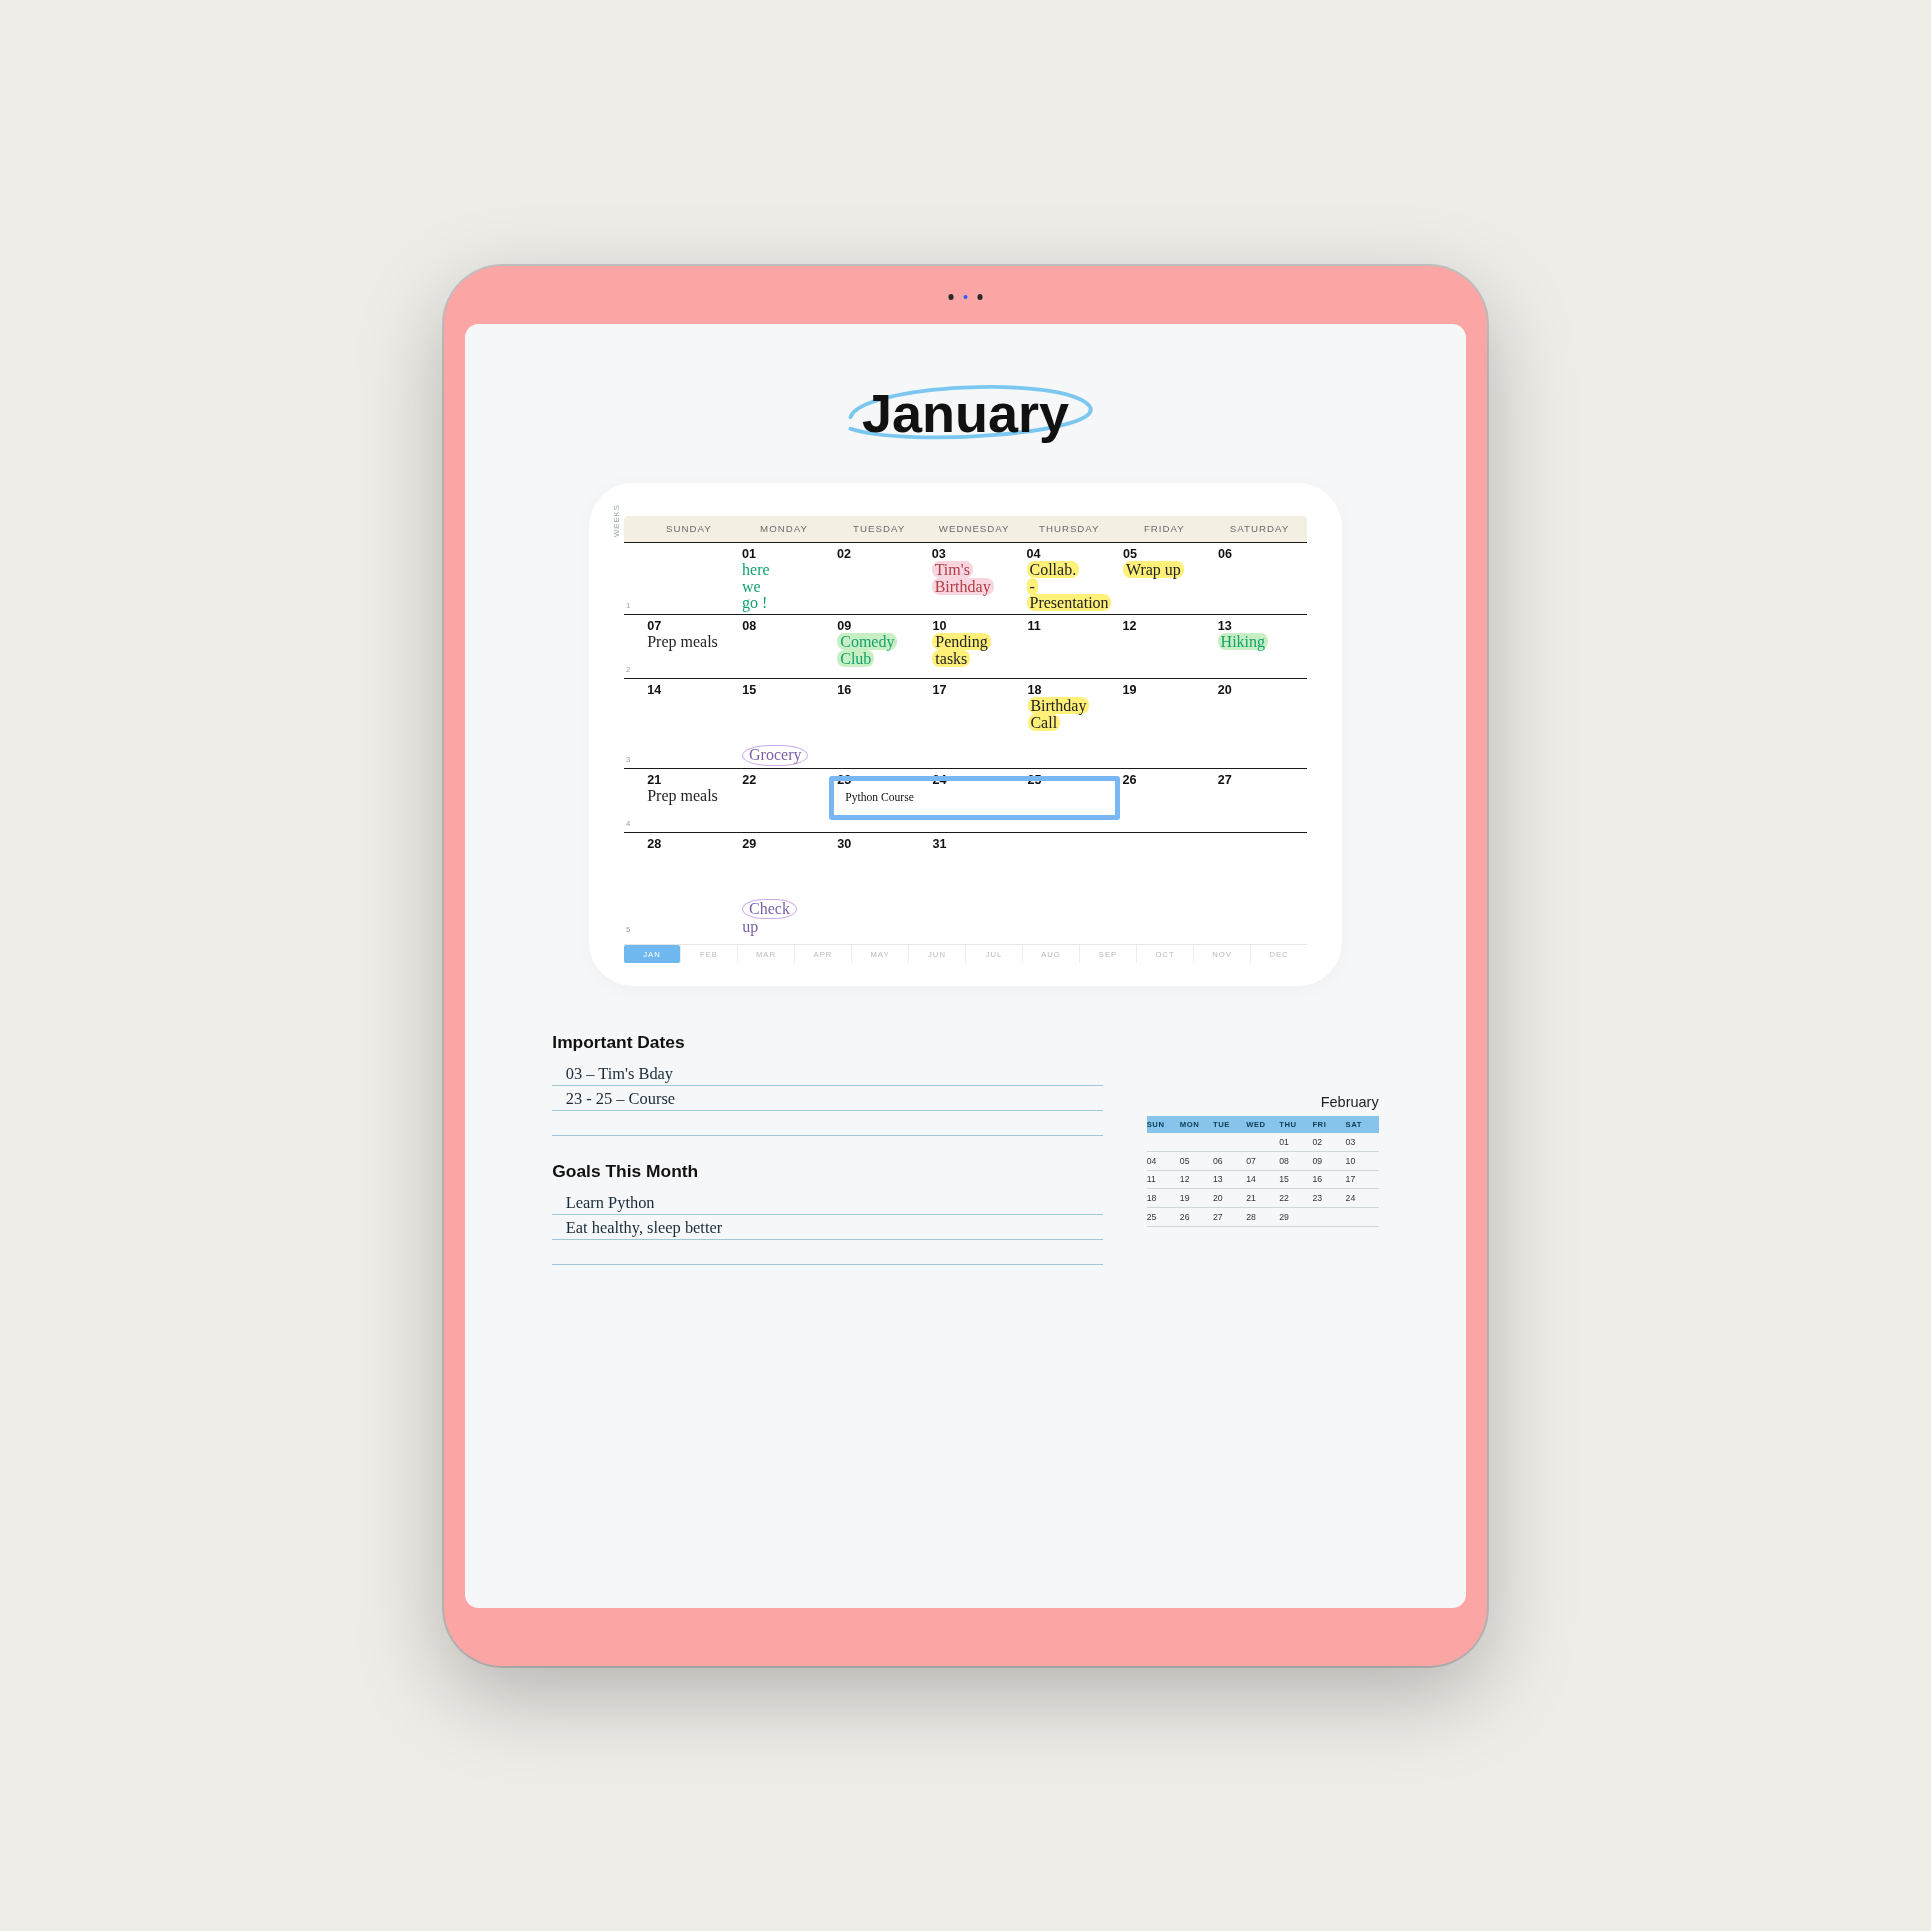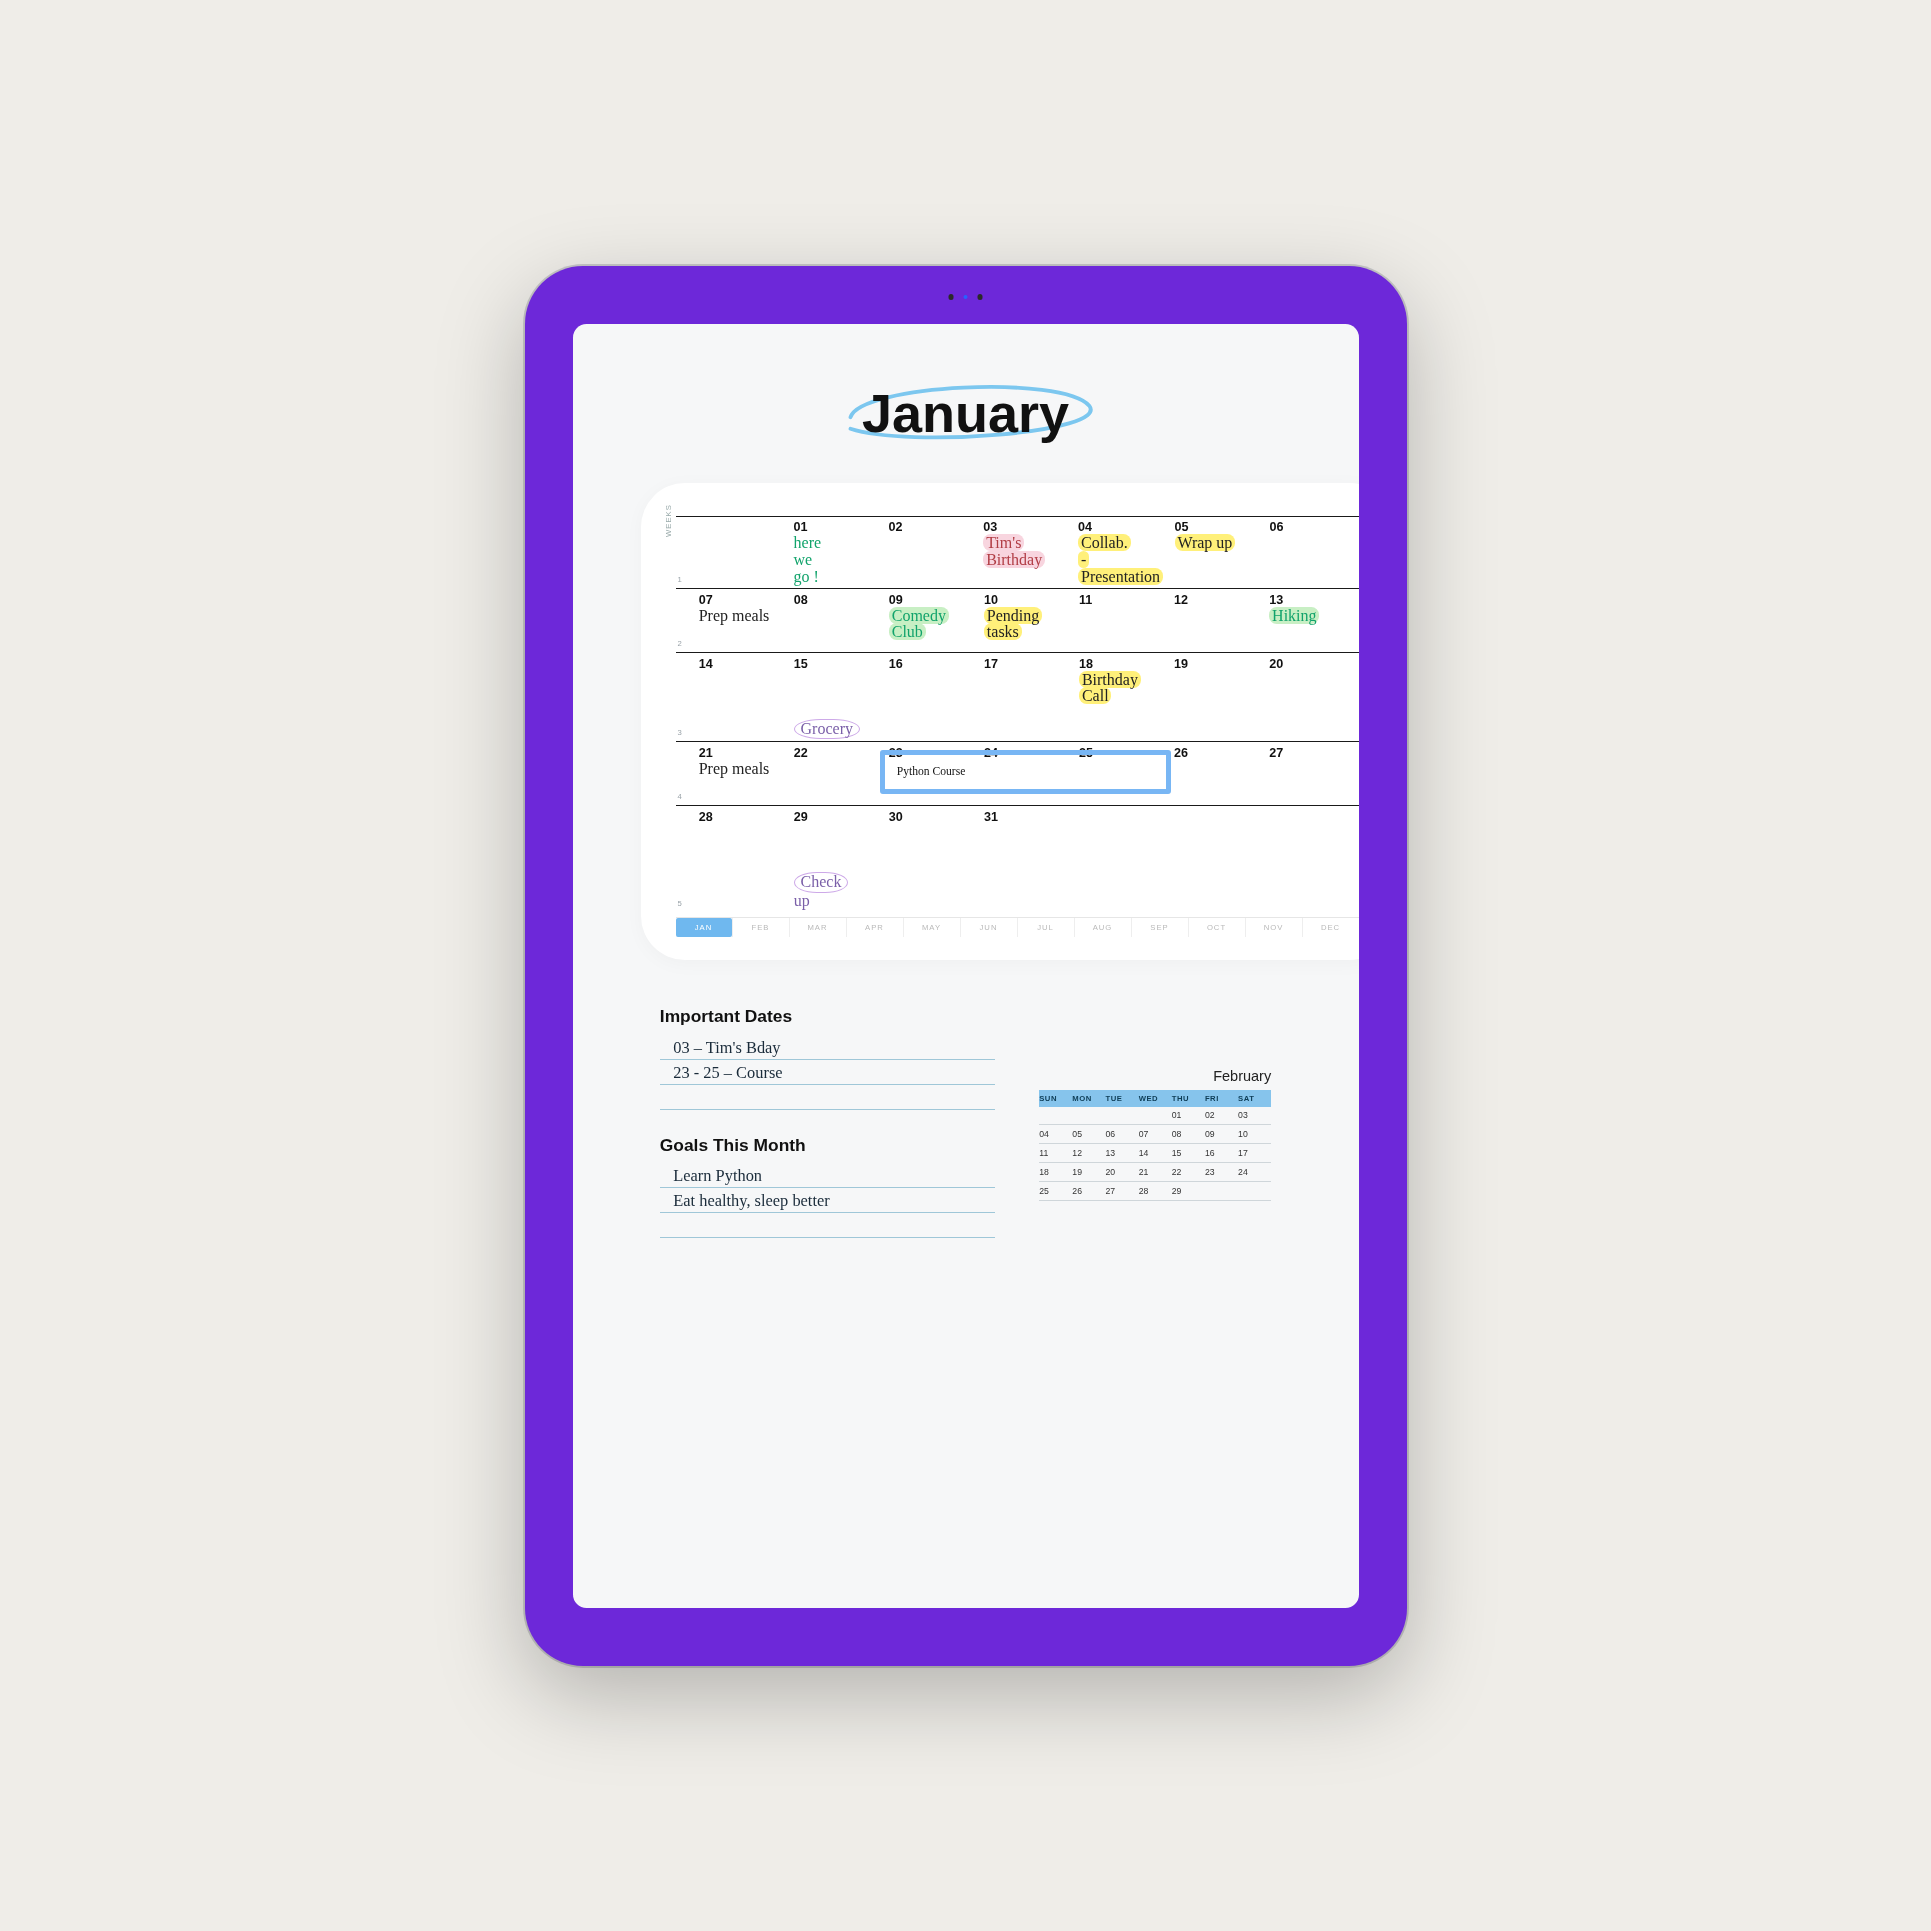--- a/index.html
+++ b/index.html
@@ -6,25 +6,25 @@
   body {
     width: 1931px;
     height: 1931px;
     background: #efede8;
     display: flex;
     align-items: center;
     justify-content: center;
     font-family: -apple-system, "Helvetica Neue", Arial, sans-serif;
   }
   .tablet {
-    width: 882px;
+    width: 1043px;
     height: 1400px;
-    background: #6d28d9;
+    background: #fca5a5;
     border-radius: 58px;
-    padding: 58px 48px;
+    padding: 58px 21px;
     box-shadow: 0 29px 87px rgba(0,0,0,0.25), 0 0 0 1.9px #c8c8c8;
     position: relative;
   }
   .camera-bar {
     position: absolute;
     top: 27px; left: 50%;
     transform: translateX(-50%);
     width: 77px; height: 9.7px;
     display:flex; align-items:center; justify-content:center; gap:9.7px;
   }
@@ -215,20 +215,30 @@
     <div class="title-wrap">
       <svg class="title-circle" viewBox="0 0 300 80">
         <path d="M30 46 C 40 12, 250 2, 278 34 C 300 62, 90 78, 30 58" fill="none" stroke="#7cc7ef" stroke-width="4" stroke-linecap="round"></path>
       </svg>
       <h1 class="title">January</h1>
     </div>
 
     <div class="cal-card">
       <div class="cal">
         <span class="weeks-label">WEEKS</span>
+        <div class="cal-head" id="cal-head">
+          <div class="wk-col"></div>
+        <div class="dh">SUNDAY</div>
+            <div class="dh">MONDAY</div>
+            <div class="dh">TUESDAY</div>
+            <div class="dh">WEDNESDAY</div>
+            <div class="dh">THURSDAY</div>
+            <div class="dh">FRIDAY</div>
+            <div class="dh">SATURDAY</div>
+          </div>
         <div class="cal-body" id="cal-body">
             <div class="cal-row">
               <div class="wknum">1</div>
               <div class="cell"></div>
               <div class="cell">
                 <div class="daynum">01</div>
                 <div class="note green"><span>here</span><br><span>we</span><br><span>go !</span></div>
               </div>
               <div class="cell">
                 <div class="daynum">02</div>

